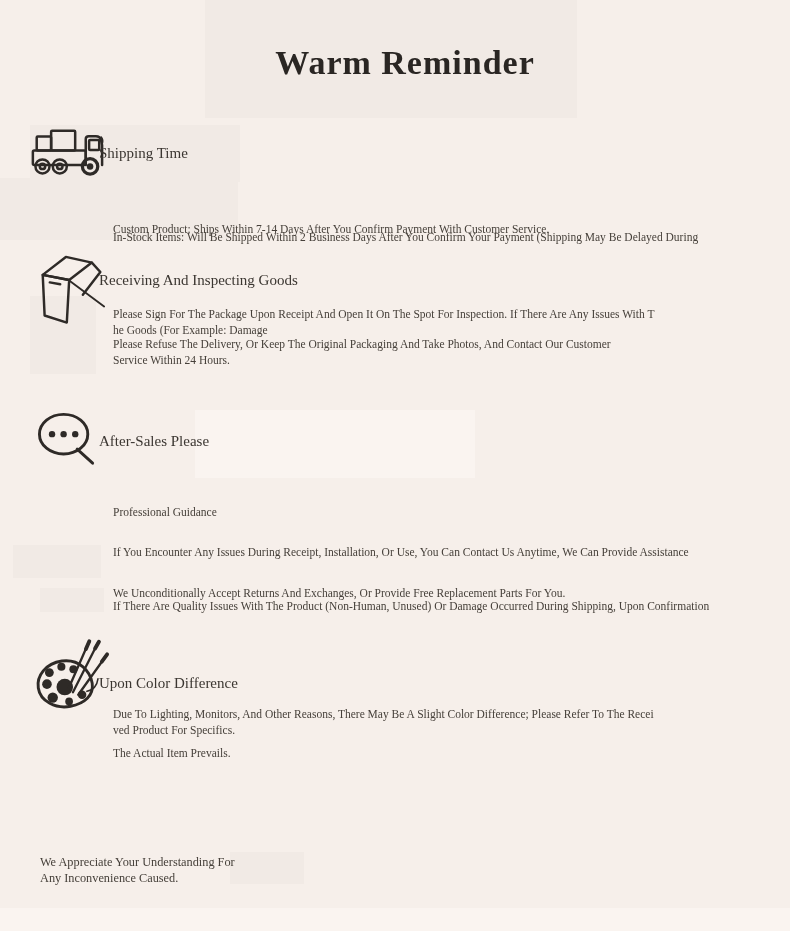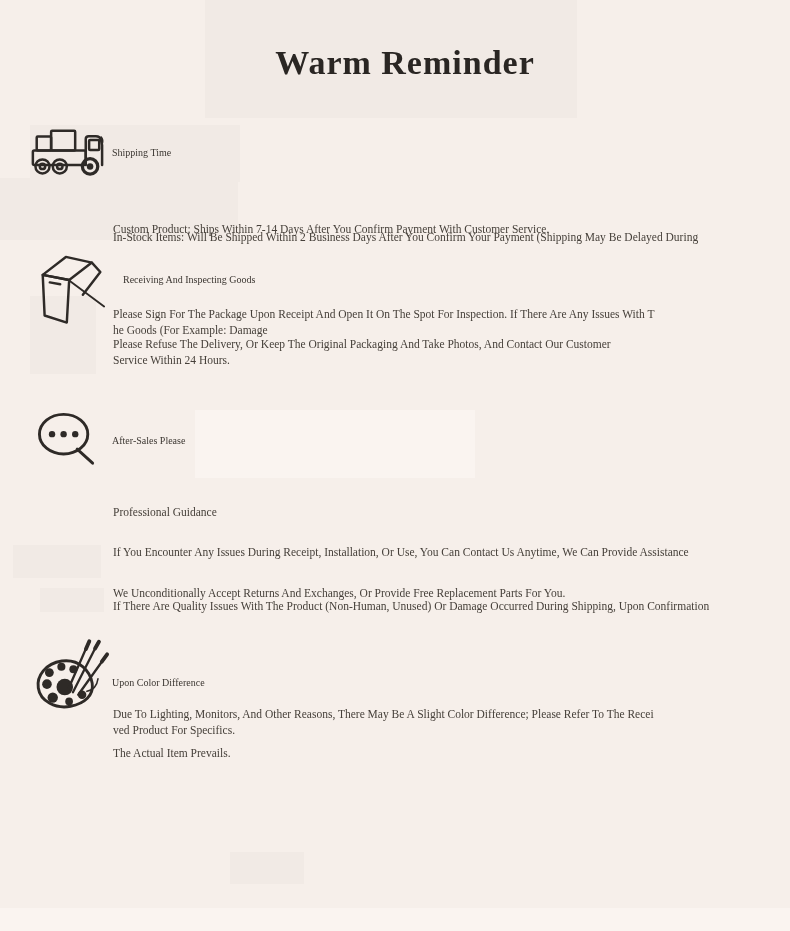--- a/index.html
+++ b/index.html
@@ -26,22 +26,22 @@
     text-align: center;
     font-size: 34px;
     font-weight: 700;
     letter-spacing: 1px;
     color: var(--title_text, #2a2623);
     white-space: nowrap;
   }
 
   .heading {
     position: absolute;
-    left: 112px;
-    font-size: 10px;
+    left: 99px;
+    font-size: 15px;
     line-height: 16px;
     color: var(--heading_text, #3b3631);
     white-space: nowrap;
   }
 
   .para {
     position: absolute;
     left: 113px;
     width: 690px;
     font-size: 11.5px;
@@ -110,21 +110,21 @@
   <div>
     <div class="icon" style="left:38px; top:251px; width:68px; height:77px;">
       <svg viewBox="0 0 72 78" fill="none" stroke="currentColor" stroke-width="2.6" stroke-linecap="round" stroke-linejoin="round">
         <path d="M5 23.5 L29.5 4.5 L57 10.5 L33 29 Z"></path>
         <path d="M5 23.5 L33 29 L30.5 74 L7 66.5 Z"></path>
         <path d="M12.5 31.5 L23.5 33.5"></path>
         <path d="M57 10.5 L66 20.5 L47.5 44.5"></path>
         <path d="M33 29.5 L70 57" stroke-width="2"></path>
       </svg>
     </div>
-    <div class="heading" style="top:272px;margin-left:11px;">Receiving And Inspecting Goods</div>
+    <div class="heading" style="top:272px;">Receiving And Inspecting Goods</div>
     <div class="para" style="top:307px;">Please Sign For The Package Upon Receipt And Open It On The Spot For Inspection. If There Are Any Issues With T
 he Goods (For Example: Damage</div>
     <div class="para" style="top:337px;">Please Refuse The Delivery, Or Keep The Original Packaging And Take Photos, And Contact Our Customer
 Service Within 24 Hours.</div>
   </div>
 
   <div>
     <div class="icon" style="left:36px; top:410px; width:62px; height:58px;">
       <svg viewBox="0 0 64 60" fill="none" stroke="currentColor" stroke-width="3" stroke-linecap="round" stroke-linejoin="round">
         <ellipse cx="28.5" cy="25" rx="25" ry="20.5"></ellipse>
@@ -161,14 +161,16 @@
         <path d="M71.5 25 L77 17.5" stroke-width="4"></path>
         <path d="M56 56 Q66 54 67.5 43" stroke-width="1.6"></path>
       </svg>
     </div>
     <div class="heading" style="top:675px;">Upon Color Difference</div>
     <div class="para" style="top:707px;">Due To Lighting, Monitors, And Other Reasons, There May Be A Slight Color Difference; Please Refer To The Recei
 ved Product For Specifics.</div>
     <div class="para" style="top:746px;">The Actual Item Prevails.</div>
   </div>
 
+  <div class="note" style="top:855px;">We Appreciate Your Understanding For
+Any Inconvenience Caused.</div>
 
 </div>
 
 </body></html>

